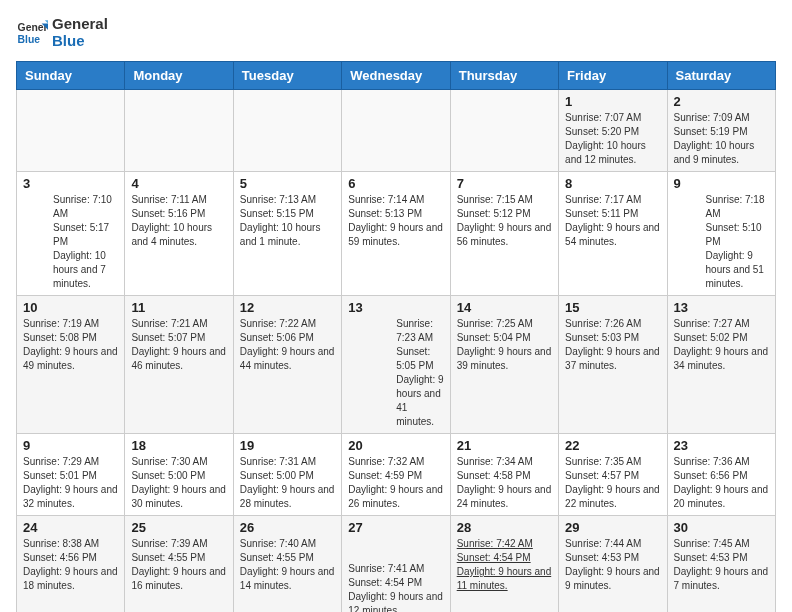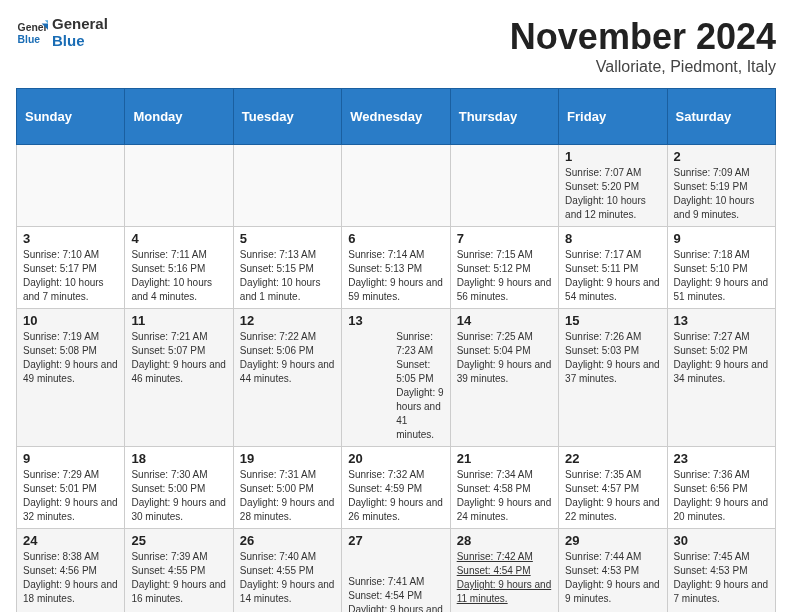--- a/index.html
+++ b/index.html
@@ -39,21 +39,21 @@
     }
     table {
       width: 100%;
       border-collapse: collapse;
     }
     thead tr th {
       background-color: #2a7cc7;
       color: white;
       font-size: 13px;
       font-weight: bold;
-      padding: 20px 8px;
+      padding: 6px 8px;
       text-align: left;
       border: 1px solid #1a5fa0;
     }
     tbody tr td {
       vertical-align: top;
       border: 1px solid #ccc;
       padding: 4px 6px;
       font-size: 11px;
       color: #222;
       min-height: 80px;
@@ -89,24 +89,20 @@
       <text x="2" y="18" font-size="13" font-weight="bold" fill="#333">General</text>
       <text x="2" y="32" font-size="13" font-weight="bold" fill="#1a6db5">Blue</text>
       <polygon points="32,8 40,16 40,8" fill="#1a6db5"></polygon>
       <polygon points="36,4 44,12 44,4" fill="#5aabdf"></polygon>
     </svg>
     <div>
       <div style="font-size:15px; font-weight:bold; color:#333; line-height:1.1">General</div>
       <div style="font-size:15px; font-weight:bold; color:#1a6db5; line-height:1.1">Blue</div>
     </div>
   </div>
-  <div class="title-area">
-    <div class="month-title">November 2024</div>
-    <div class="location">Valloriate, Piedmont, Italy</div>
-  </div>
 </div>
 
 <table>
   <thead>
     <tr id="weekday-header">
         <th>Sunday</th>
         <th>Monday</th>
         <th>Tuesday</th>
         <th>Wednesday</th>
         <th>Thursday</th>
@@ -130,21 +126,21 @@
         <td>
           <div class="day-number">2</div>
           <div class="day-info" style="white-space: pre-line;">Sunrise: 7:09 AM
 Sunset: 5:19 PM
 Daylight: 10 hours and 9 minutes.</div>
         </td>
       </tr>
       <tr>
         <td>
           <div class="day-number">3</div>
-          <div class="day-info" style="white-space: pre-line;">Sunrise: 7:10 AM
+          <div class="day-info" style="white-space: pre-line; margin-left: 30px;">Sunrise: 7:10 AM
 Sunset: 5:17 PM
 Daylight: 10 hours and 7 minutes.</div>
         </td>
         <td>
           <div class="day-number">4</div>
           <div class="day-info" style="white-space: pre-line;">Sunrise: 7:11 AM
 Sunset: 5:16 PM
 Daylight: 10 hours and 4 minutes.</div>
         </td>
         <td>
@@ -166,21 +162,21 @@
 Daylight: 9 hours and 56 minutes.</div>
         </td>
         <td>
           <div class="day-number">8</div>
           <div class="day-info" style="white-space: pre-line;">Sunrise: 7:17 AM
 Sunset: 5:11 PM
 Daylight: 9 hours and 54 minutes.</div>
         </td>
         <td>
           <div class="day-number">9</div>
-          <div class="day-info" style="white-space: pre-line;">Sunrise: 7:18 AM
+          <div class="day-info" style="white-space: pre-line; margin-left: 32px;">Sunrise: 7:18 AM
 Sunset: 5:10 PM
 Daylight: 9 hours and 51 minutes.</div>
         </td>
       </tr>
       <tr>
         <td>
           <div class="day-number">10</div>
           <div class="day-info" style="white-space: pre-line;">Sunrise: 7:19 AM
 Sunset: 5:08 PM
 Daylight: 9 hours and 49 minutes.</div>

